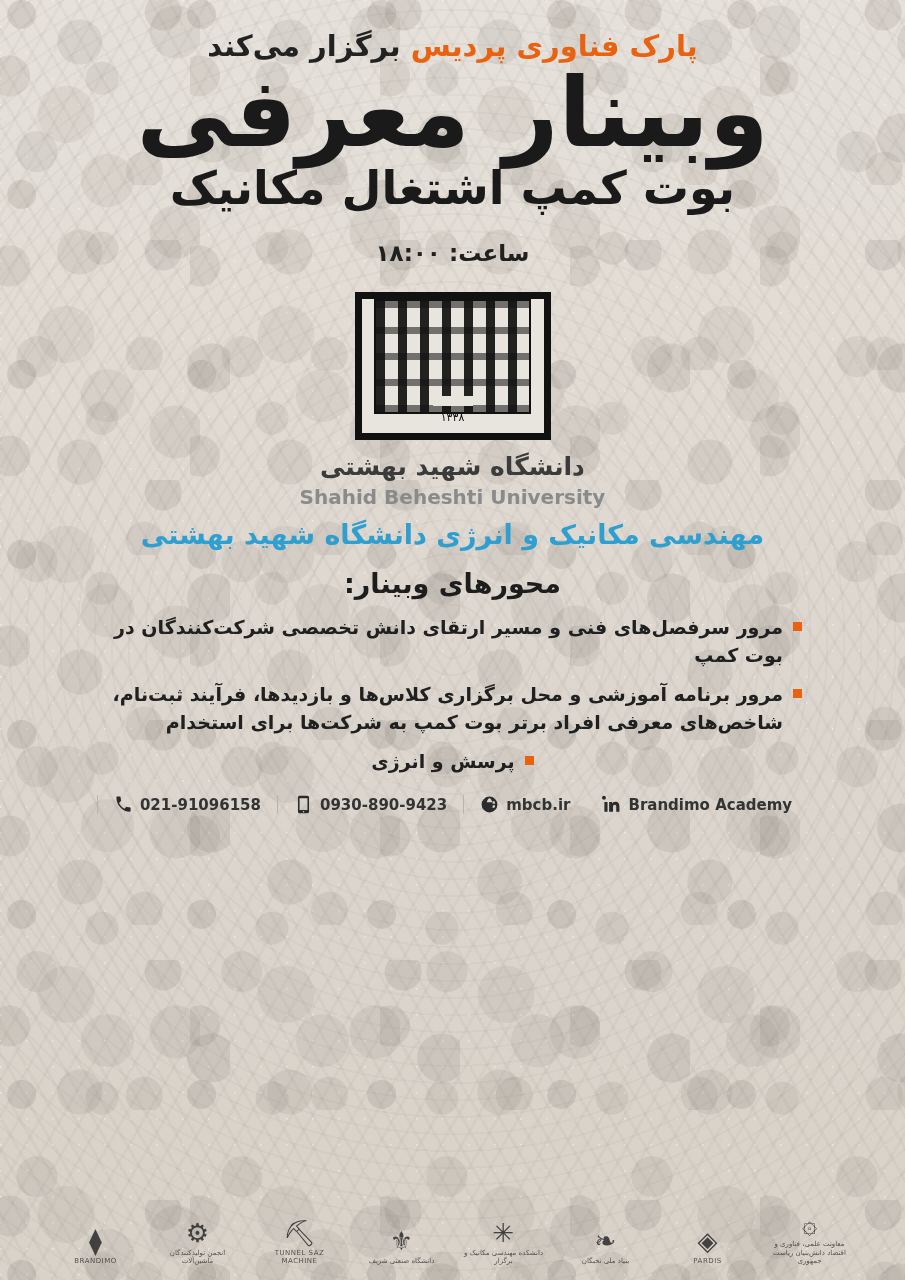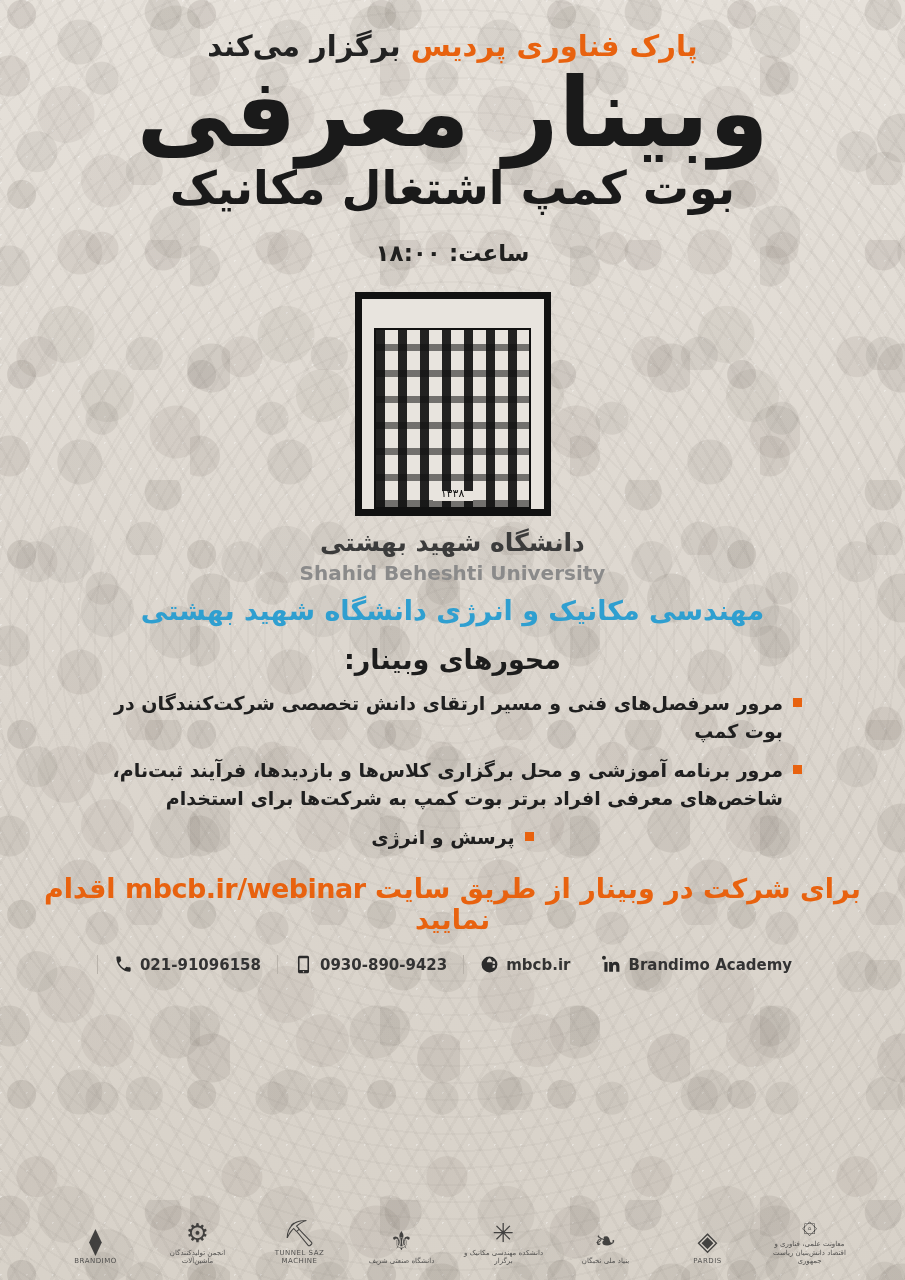--- a/index.html
+++ b/index.html
@@ -99,27 +99,27 @@
 
   
   .logo-wrap {
     margin-top: 26px;
     display: flex;
     flex-direction: column;
     align-items: center;
   }
   .sbu-mark {
     width: 196px;
-    height: 224px;
+    height: 148px;
     border: 7px solid #111;
     box-sizing: border-box;
     background: #e8e4de;
     position: relative;
     display: flex;
-    align-items: flex-end;
+    align-items: flex-start;
     justify-content: center;
   }
   .sbu-mark .inner {
     width: 86%;
     height: 86%;
     border: 2px solid #111;
     box-sizing: border-box;
     position: relative;
     background:
       repeating-linear-gradient(90deg, rgba(17,17,17,0.92) 0 9px, transparent 9px 22px),
@@ -331,25 +331,20 @@
       <div class="topic-row">
         <span class="bullet"></span>
         <span class="topic-text">مرور برنامه آموزشی و محل برگزاری کلاس‌ها و بازدیدها، فرآیند ثبت‌نام، شاخص‌های معرفی افراد برتر بوت کمپ به شرکت‌ها برای استخدام</span>
       </div>
       <div class="topic-row">
         <span class="bullet"></span>
         <span class="topic-text">پرسش و انرژی</span>
       </div>
     </div>
 
-    <div class="cta">
-      <span>برای شرکت در وبینار از طریق سایت</span>
-      <span class="url">mbcb.ir/webinar</span>
-      <span>اقدام نمایید</span>
-    </div>
 
     <div class="contact-bar">
       <div class="contact-item">
         <span class="ic">
           <svg viewBox="0 0 24 24">
               <path d="M6.6 10.8c1.4 2.8 3.8 5.1 6.6 6.6l2.2-2.2c.3-.3.7-.4 1-.2 1.1.4 2.4.6 3.6.6.6 0 1 .4 1 1V20c0 .6-.4 1-1 1C11 21 3 13 3 3c0-.6.4-1 1-1h3.4c.6 0 1 .4 1 1 0 1.3.2 2.5.6 3.6.1.3 0 .7-.2 1l-2.2 2.2z"></path>
             </svg>
         </span>
         <span>021-91096158</span>
       </div>

